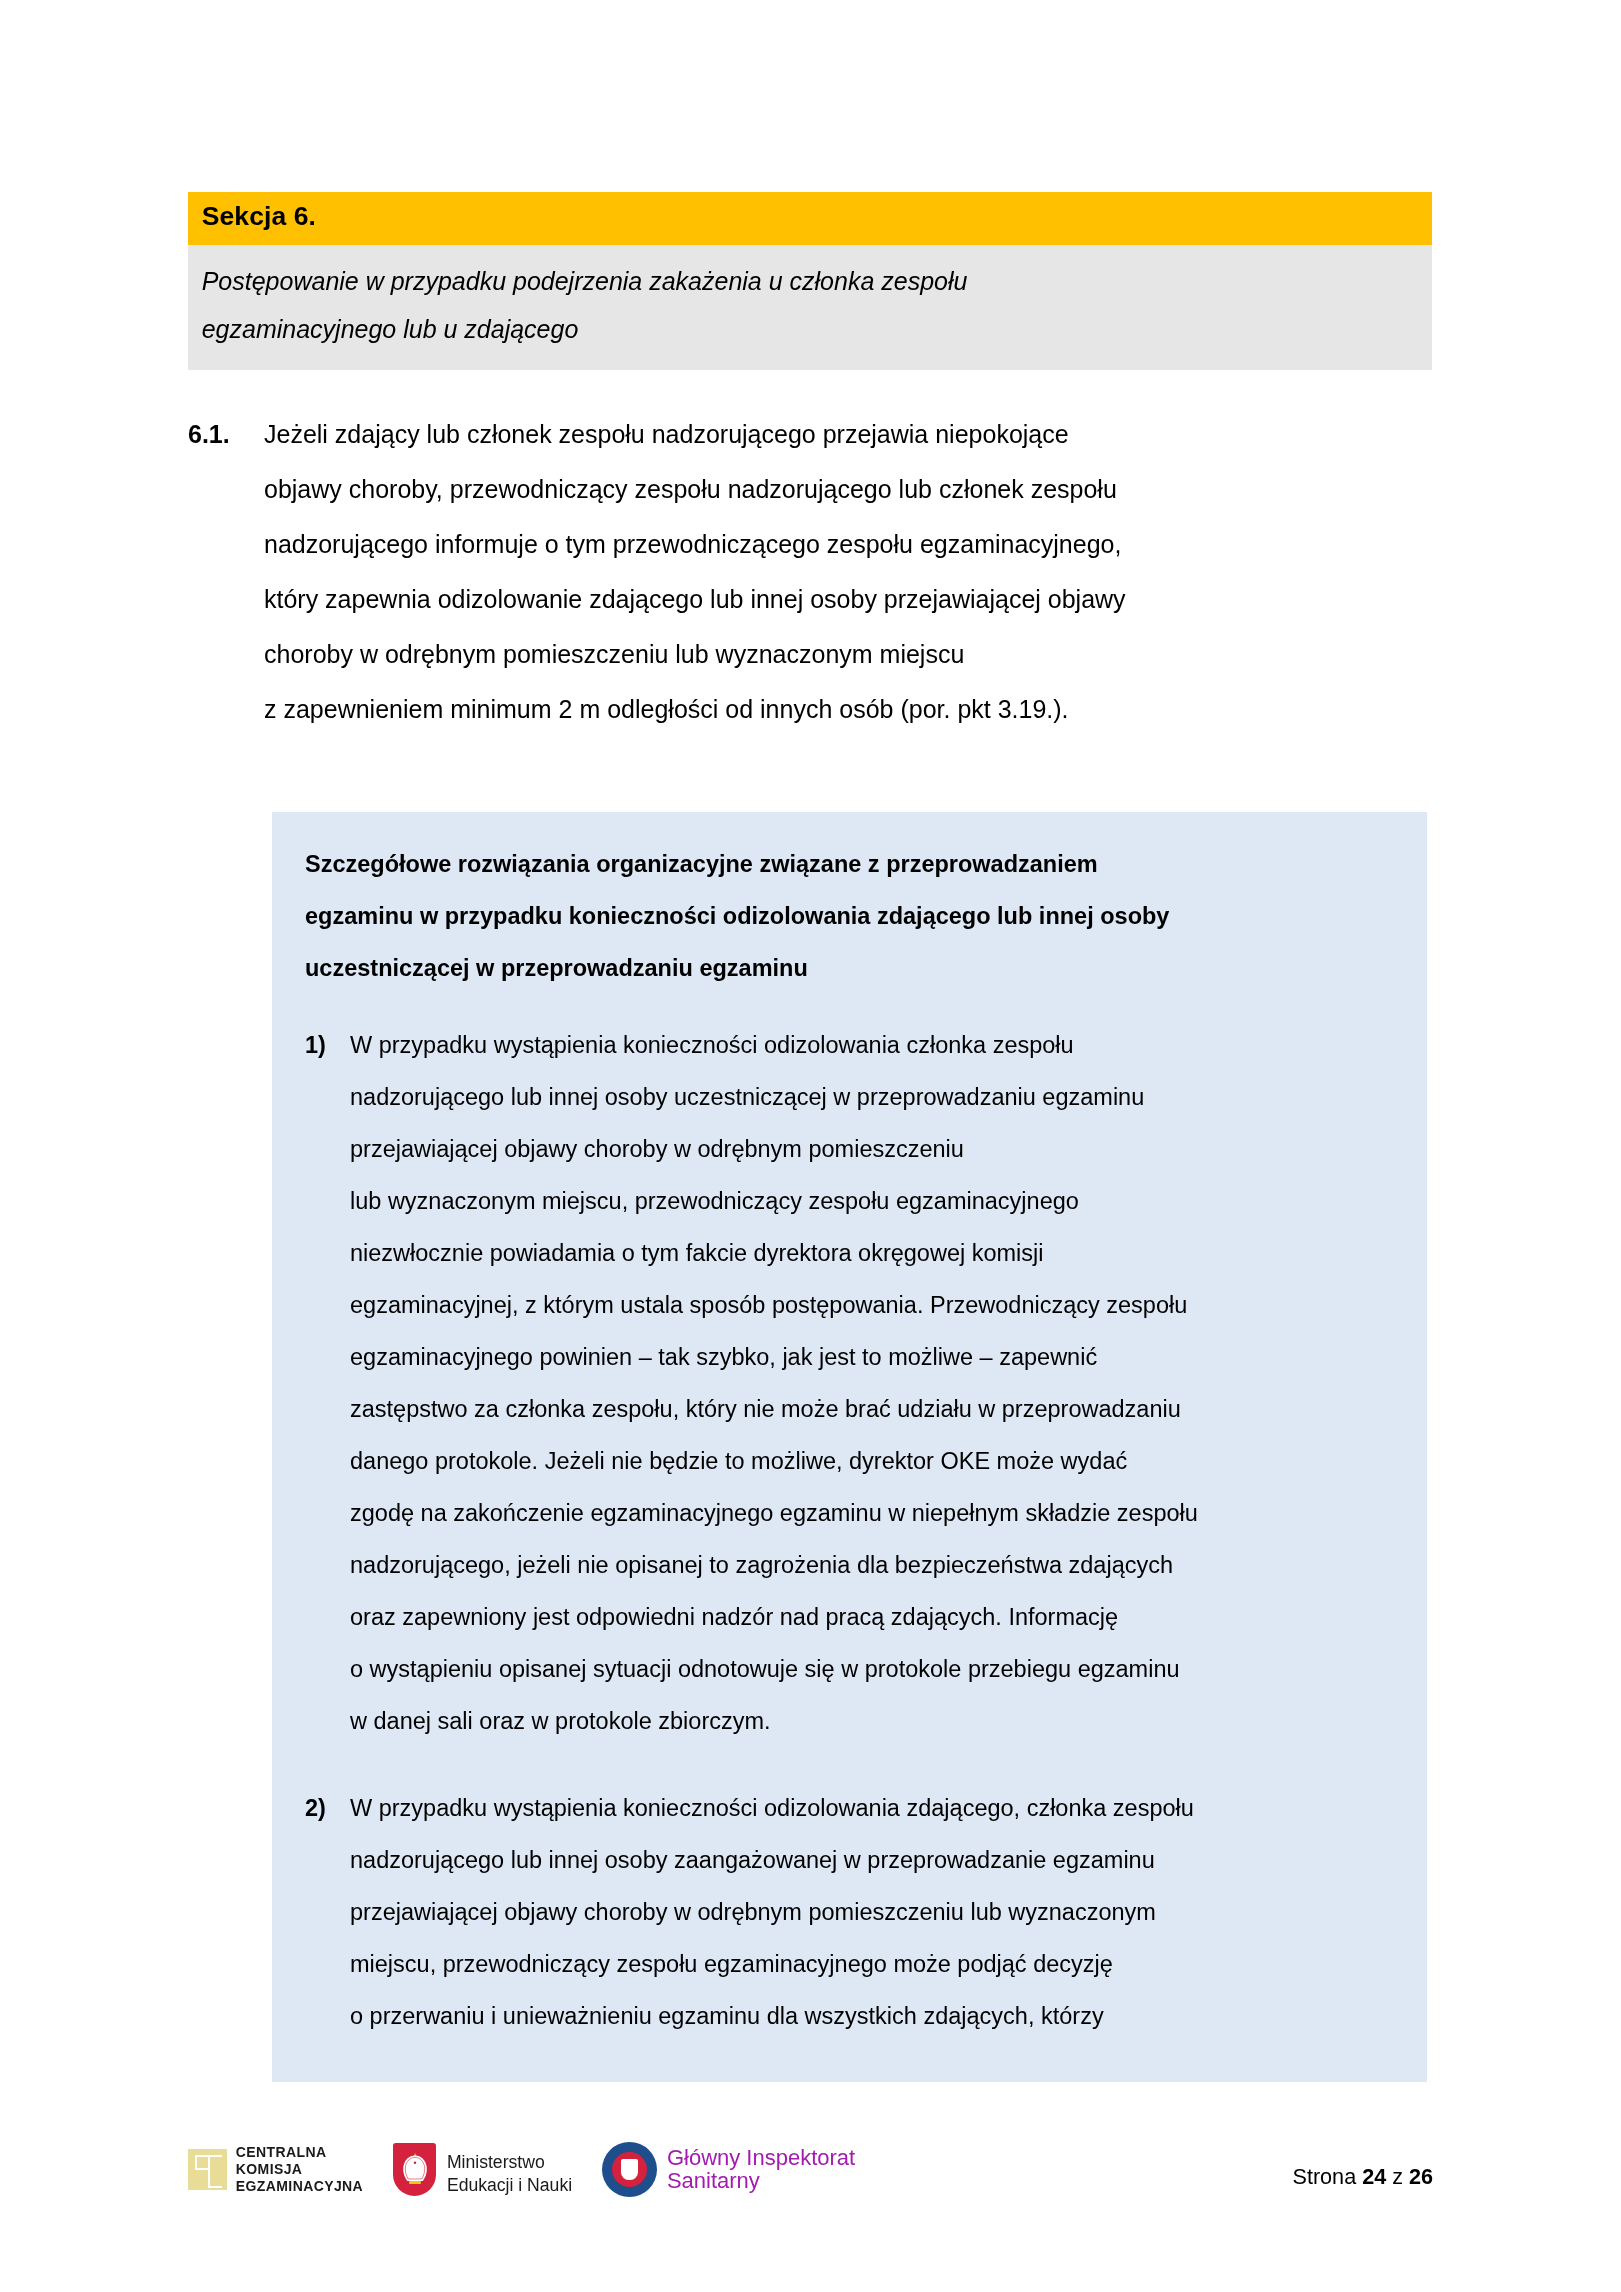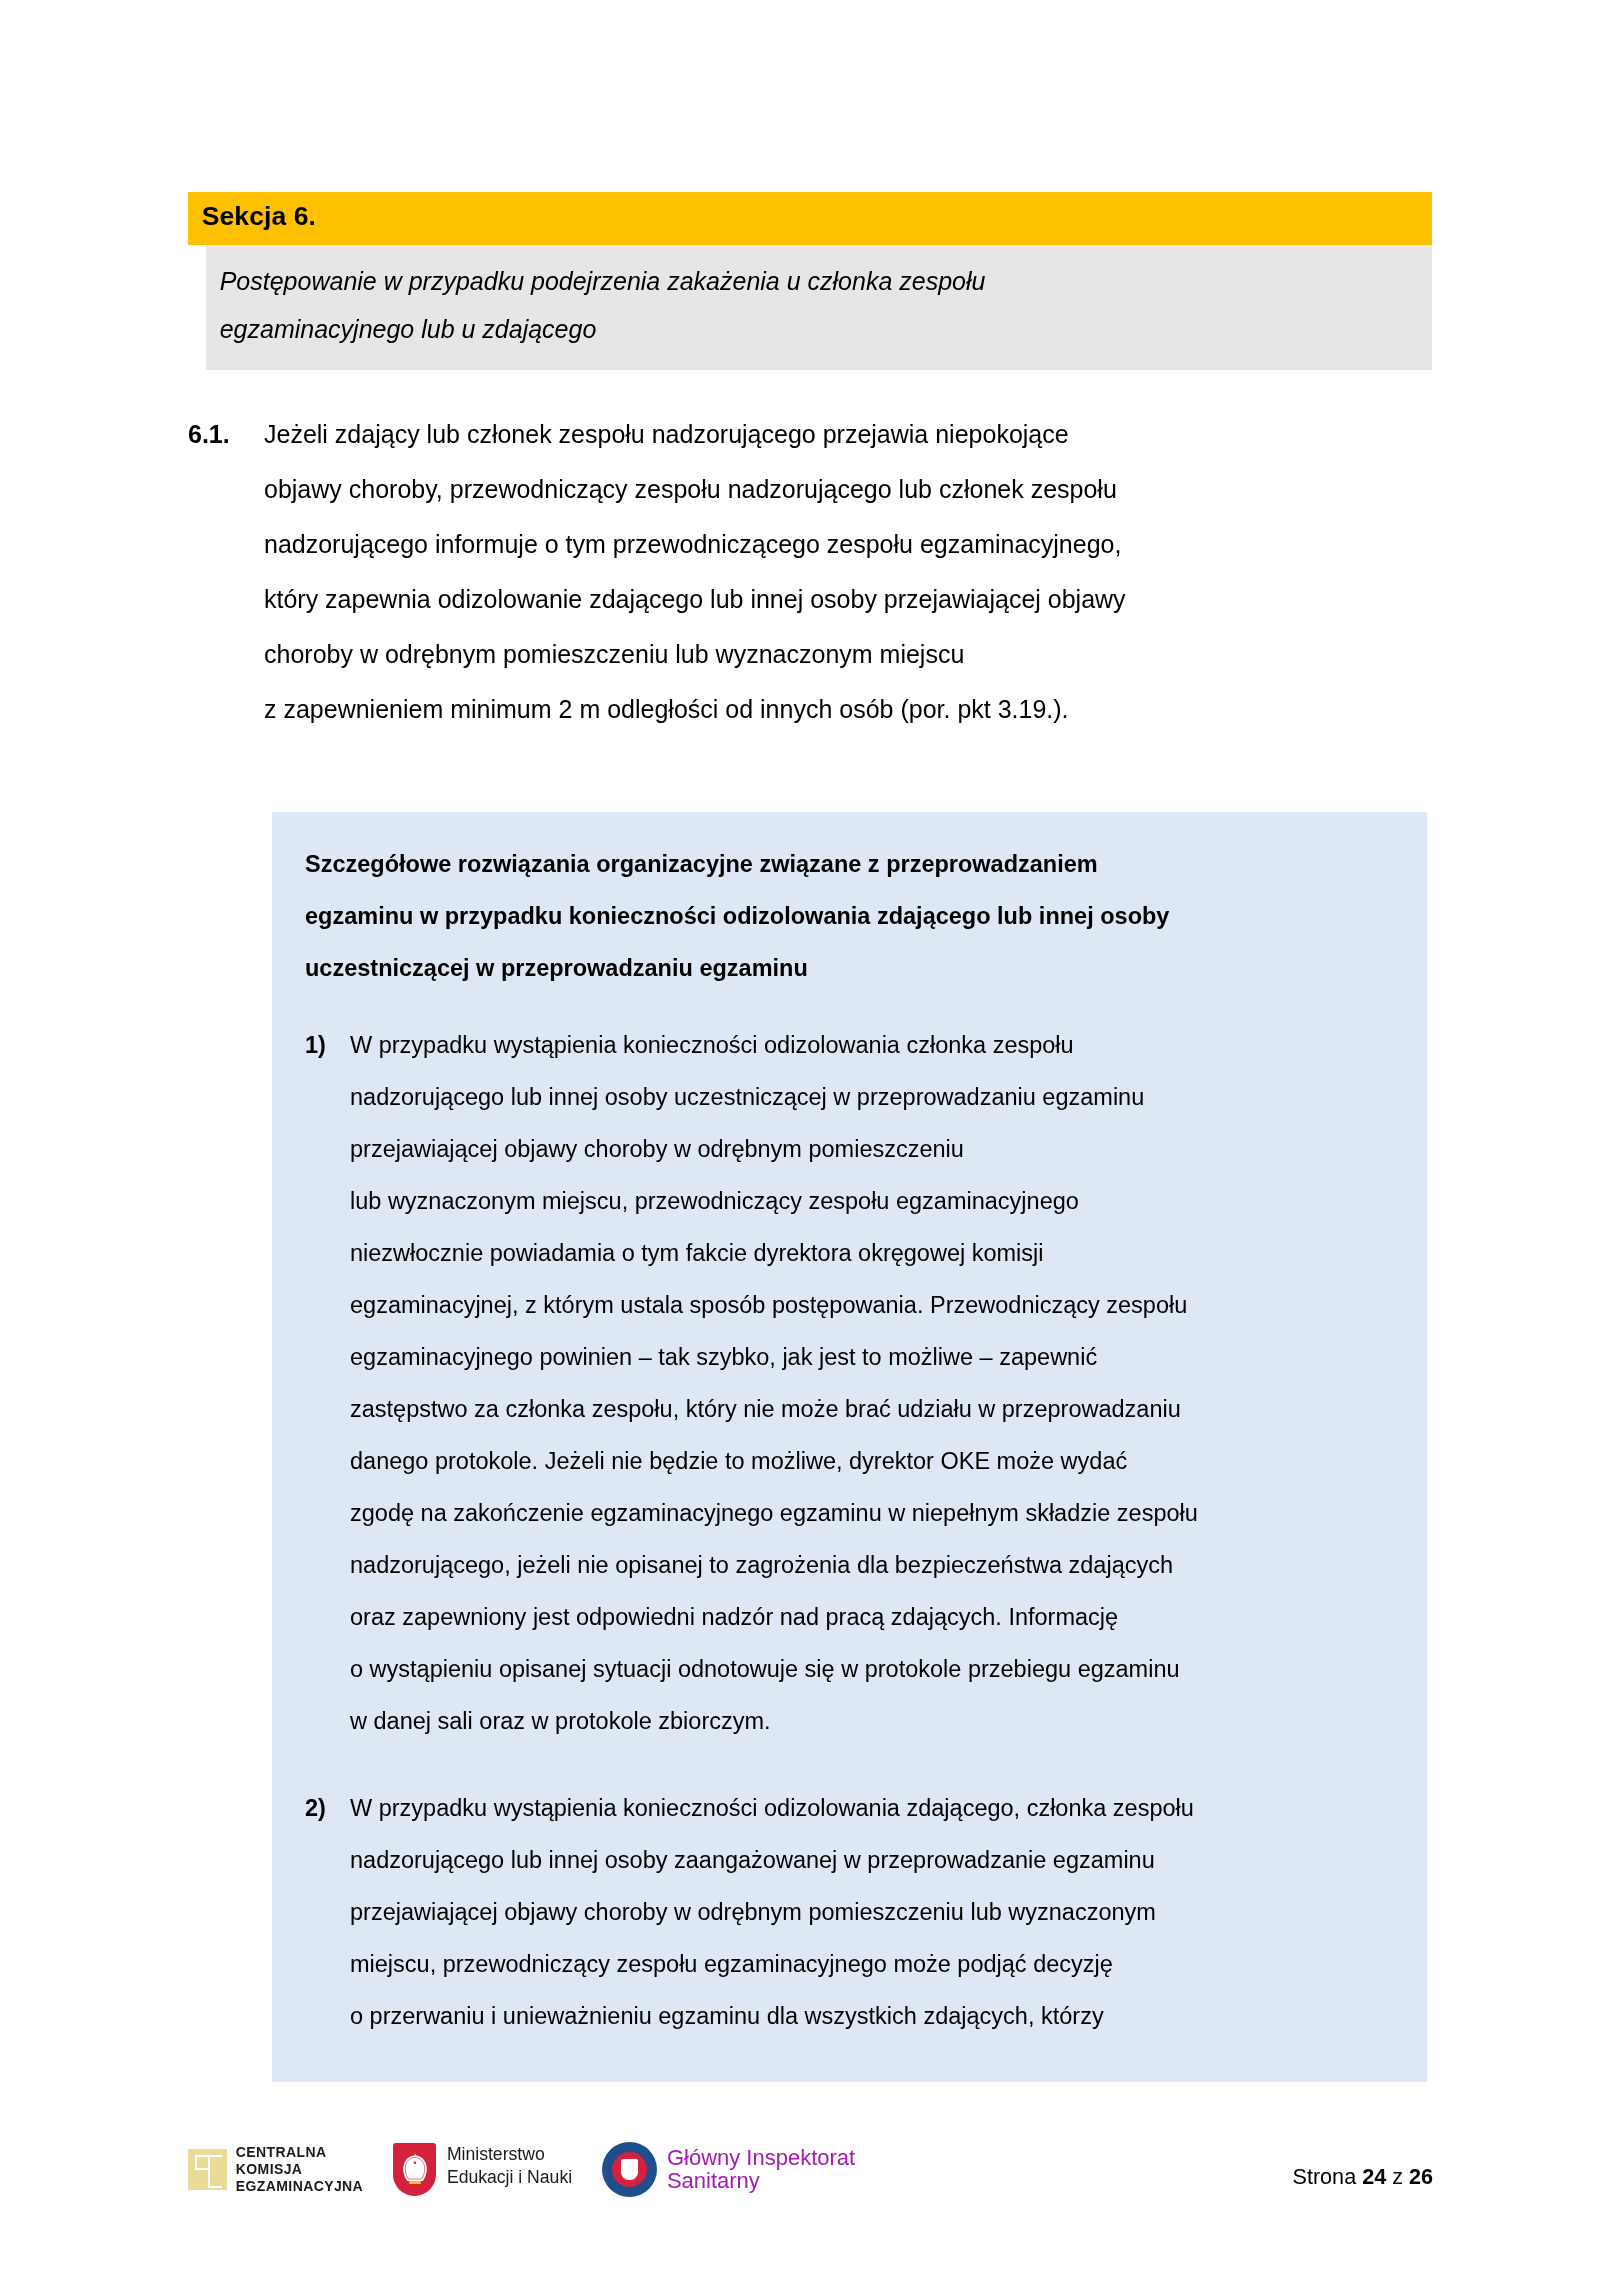--- a/index.html
+++ b/index.html
@@ -39,21 +39,20 @@
   .section-header-bar .title {
     font-size: 26.5px;
     font-weight: bold;
     line-height: 31px;
     letter-spacing: 0.1px;
   }
   .section-header-sub {
     background: #E6E6E6;
     padding: 11.8px 13.7px 17.6px 13.7px;
     box-sizing: border-box;
-    margin-left: 18px;
   }
   .section-header-sub .subtitle-line {
     font-size: 25px;
     font-style: italic;
     line-height: 48px;
     white-space: nowrap;
   }
 
   
   .clause {
@@ -172,21 +171,21 @@
     font-size: 14px;
     font-weight: bold;
     line-height: 17px;
     letter-spacing: 0.4px;
     color: #1a1a1a;
   }
 
   
   .logo-mein {
     display: flex;
-    align-items: flex-start;
+    align-items: flex-end;
     gap: 10.8px;
   }
   .logo-mein-shield {
     width: 43px;
     height: 53px;
     background: #D4213D;
     border-radius: 2.9px 2.9px 21.6px 21.6px;
     position: relative;
     flex: 0 0 43px;
     overflow: hidden;

